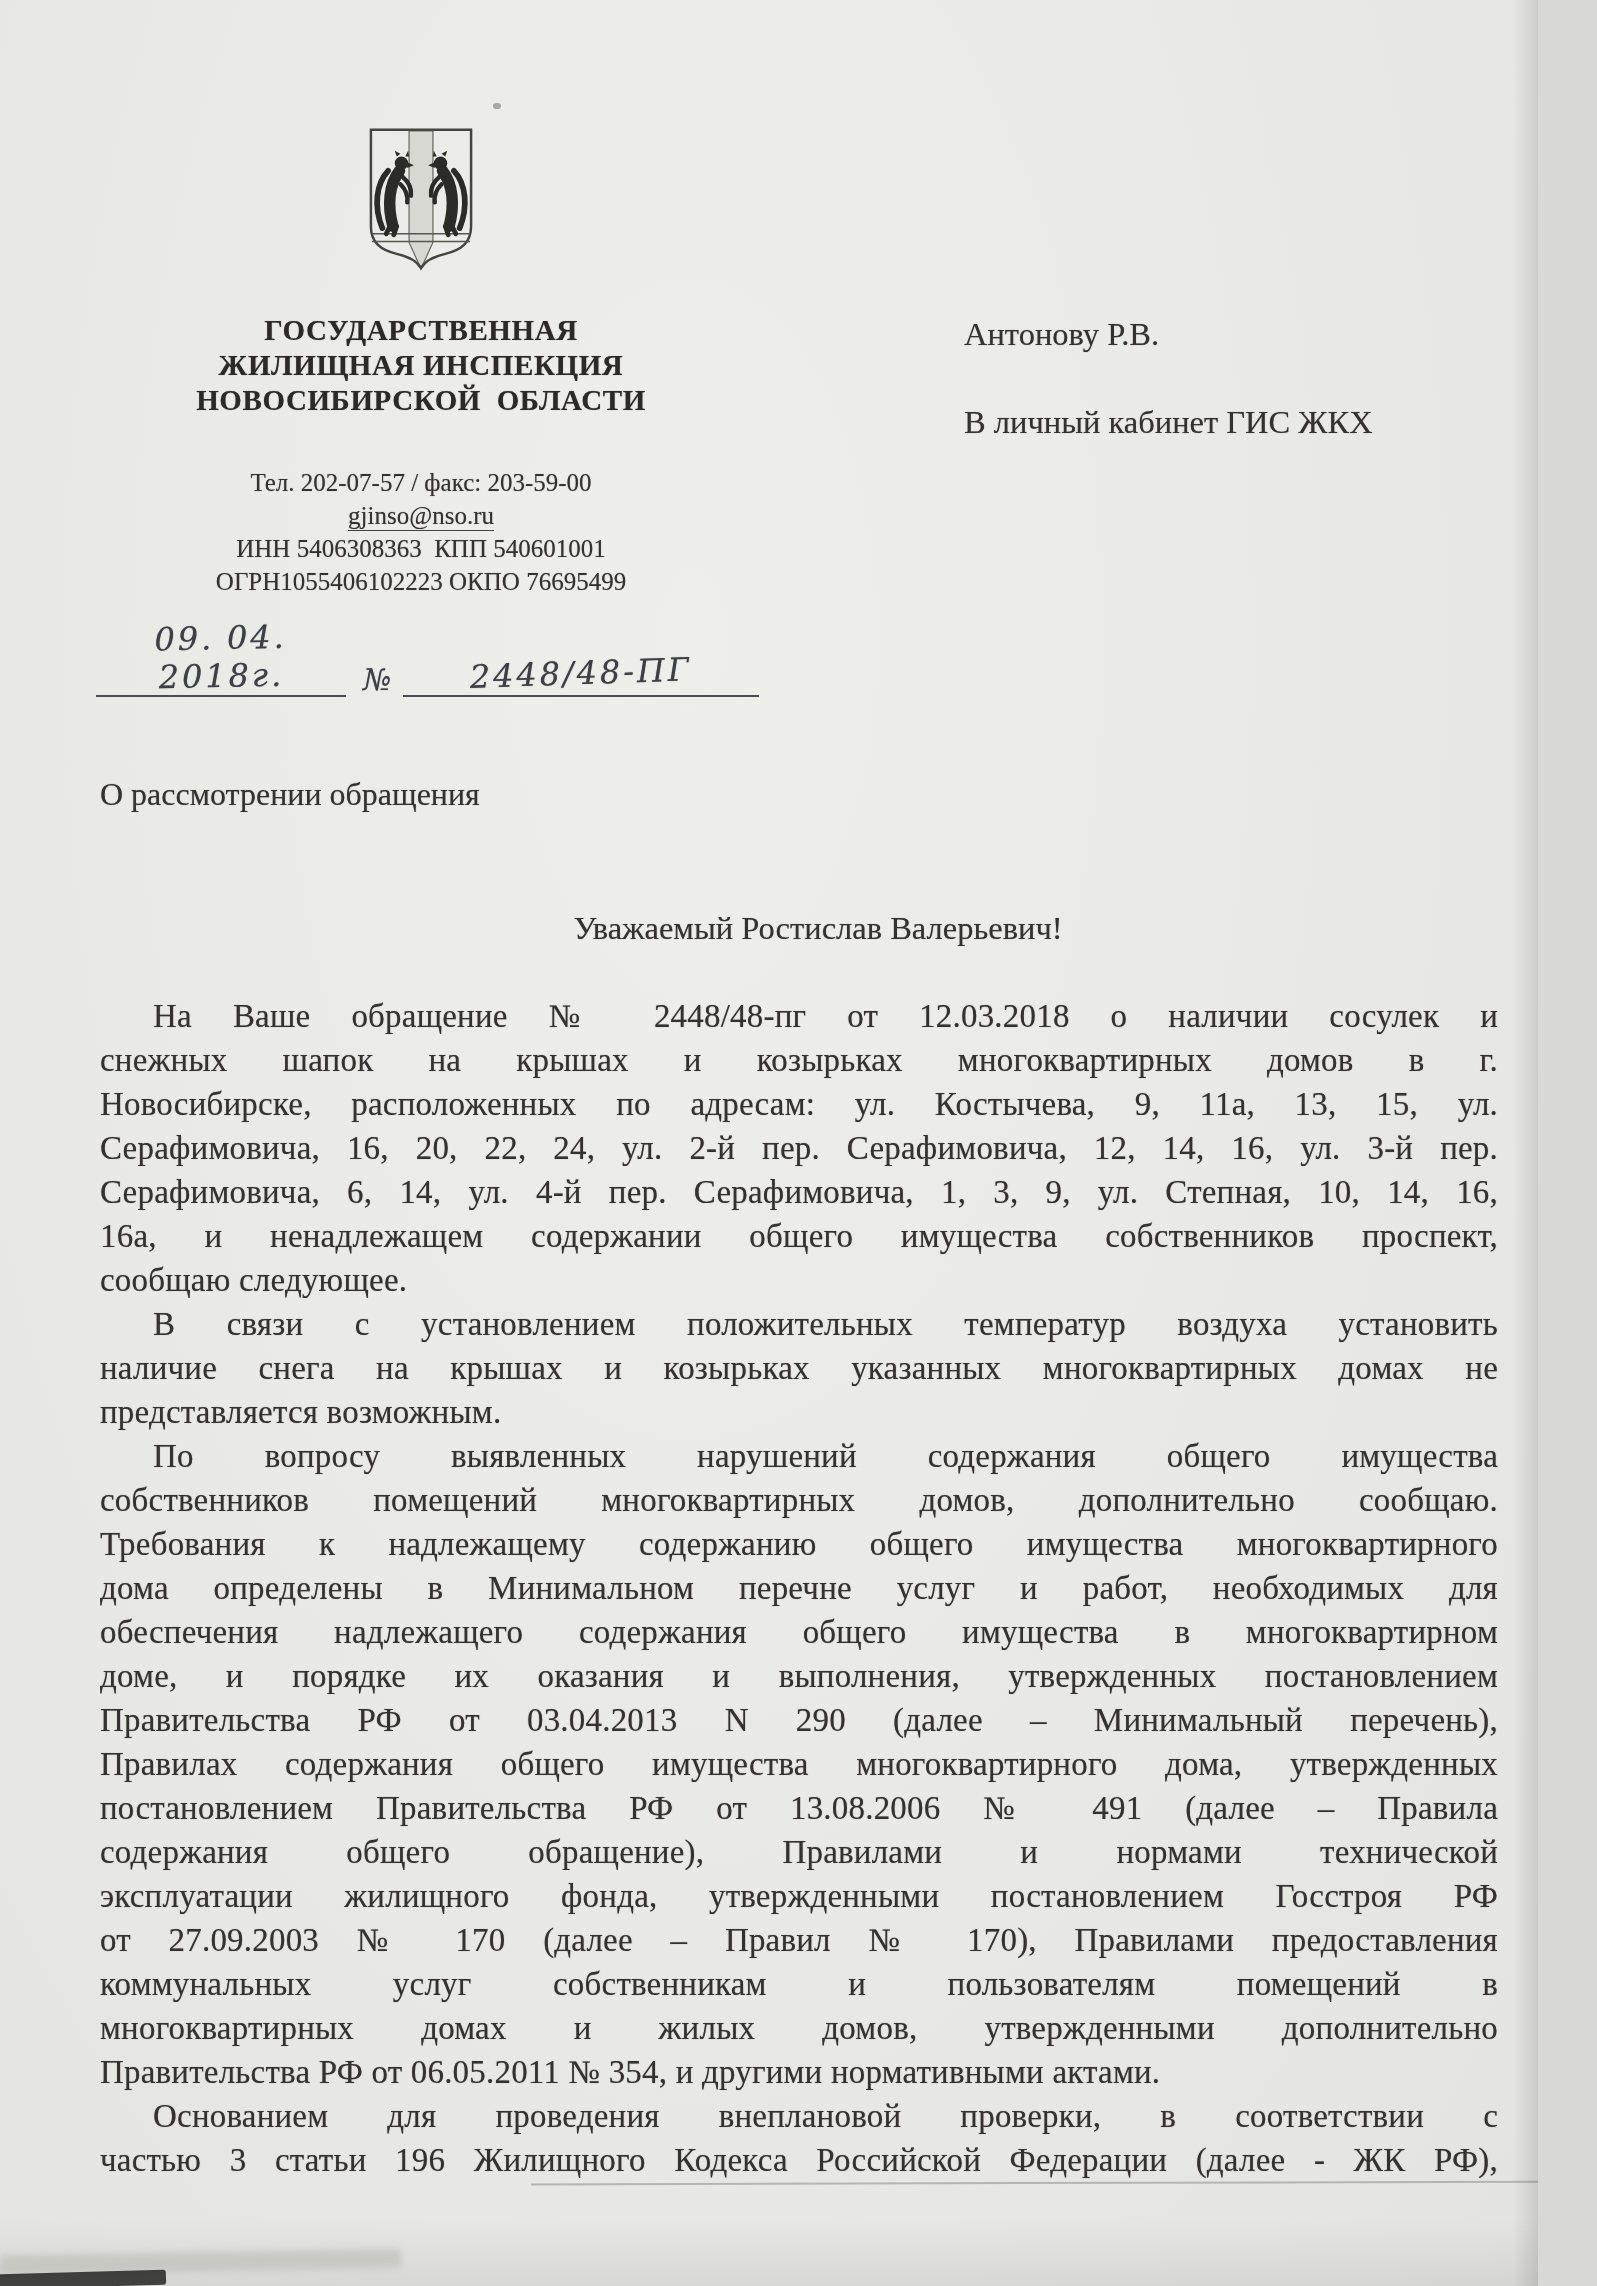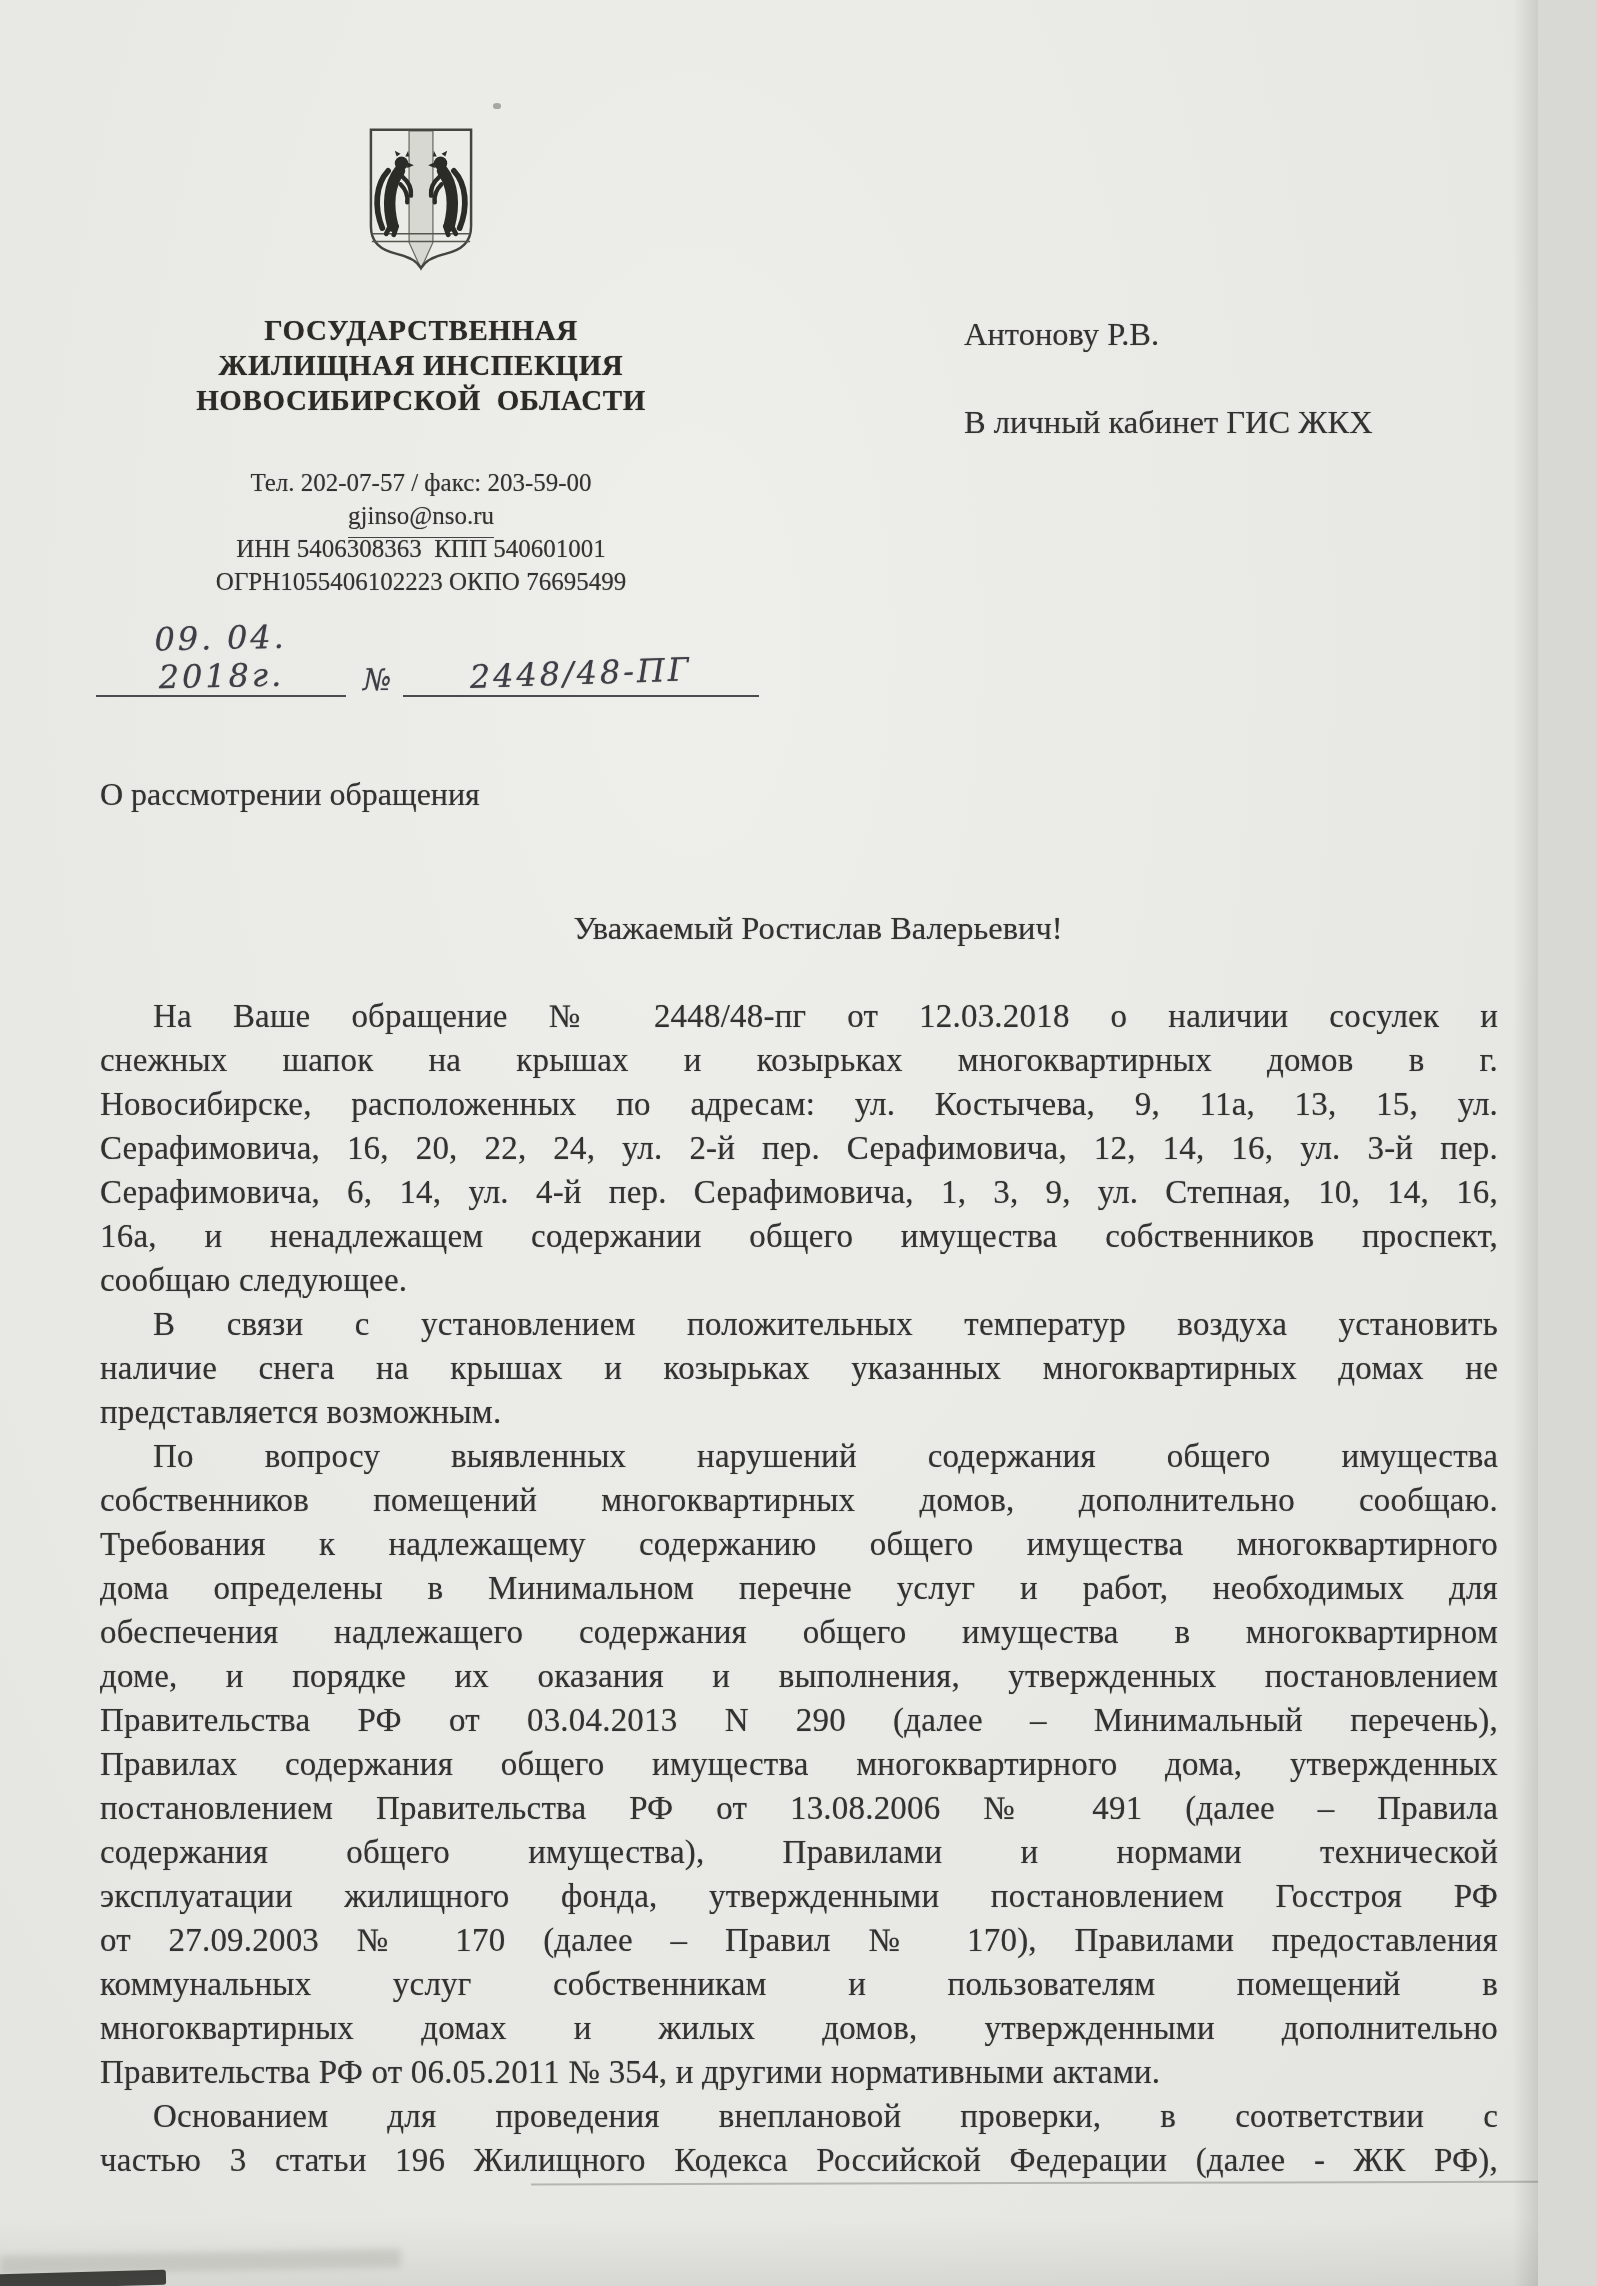--- a/index.html
+++ b/index.html
@@ -28,21 +28,21 @@
     background:#7a7a74;opacity:.6;}
   
   .crest{position:absolute;left:367px;top:127px;width:108px;height:145px;}
   
   .letterhead{position:absolute;left:91px;top:313px;width:660px;text-align:center;}
   .org-line{font-weight:bold;font-size:29px;line-height:35px;letter-spacing:0.6px;
     color:#2c2a27;white-space:pre;text-shadow:0 0 1px rgba(44,42,39,.5);}
   .addr{margin-top:48px;}
   .addr-line{font-size:25px;line-height:33px;white-space:pre-wrap;
     text-shadow:0 0 1px rgba(52,50,46,.45);}
-  .email{border-bottom:1.9px solid #45433f;padding-bottom:8px;}
+  .email{border-bottom:1.9px solid #45433f;padding-bottom:1px;}
   
   .regline{position:absolute;left:96px;top:619px;display:flex;align-items:flex-end;}
   .blank{display:inline-block;border-bottom:2.4px solid #4c4c50;text-align:center;}
   .b1{width:250px;}
   .b2{width:356px;}
   .hw{font-family:"DejaVu Serif",serif;font-style:italic;font-size:32px;
     color:#3e3e46;letter-spacing:2.9px;display:inline-block;
     text-shadow:0 0 1px rgba(62,62,70,.6);}
   .hw-date{transform:rotate(-1.2deg);}
   .hw-num{transform:rotate(-2deg) translateY(-2.9px);}
@@ -161,21 +161,21 @@
         <div class="para">
           <div class="jline first">По вопросу выявленных нарушений содержания общего имущества</div>
           <div class="jline">собственников помещений многоквартирных домов, дополнительно сообщаю.</div>
           <div class="jline">Требования к надлежащему содержанию общего имущества многоквартирного</div>
           <div class="jline">дома определены в Минимальном перечне услуг и работ, необходимых для</div>
           <div class="jline">обеспечения надлежащего содержания общего имущества в многоквартирном</div>
           <div class="jline">доме, и порядке их оказания и выполнения, утвержденных  постановлением</div>
           <div class="jline">Правительства РФ от 03.04.2013 N 290 (далее – Минимальный перечень),</div>
           <div class="jline">Правилах содержания общего имущества многоквартирного дома, утвержденных</div>
           <div class="jline">постановлением Правительства РФ от 13.08.2006 № 491 (далее – Правила</div>
-          <div class="jline">содержания общего имущества), Правилами и нормами технической</div>
+          <div class="jline">содержания общего обращение), Правилами и нормами технической</div>
           <div class="jline">эксплуатации жилищного фонда, утвержденными постановлением Госстроя РФ</div>
           <div class="jline">от 27.09.2003 № 170 (далее – Правил № 170), Правилами предоставления</div>
           <div class="jline">коммунальных услуг собственникам и пользователям помещений в</div>
           <div class="jline">многоквартирных домах и жилых домов, утвержденными дополнительно</div>
           <div class="jline noforce">Правительства РФ от 06.05.2011 № 354,  и другими нормативными актами.</div>
         </div>
         <div class="para">
           <div class="jline first">Основанием для проведения внеплановой проверки, в соответствии с</div>
           <div class="jline">частью 3 статьи 196 Жилищного Кодекса Российской Федерации (далее - ЖК РФ),</div>
         </div>

